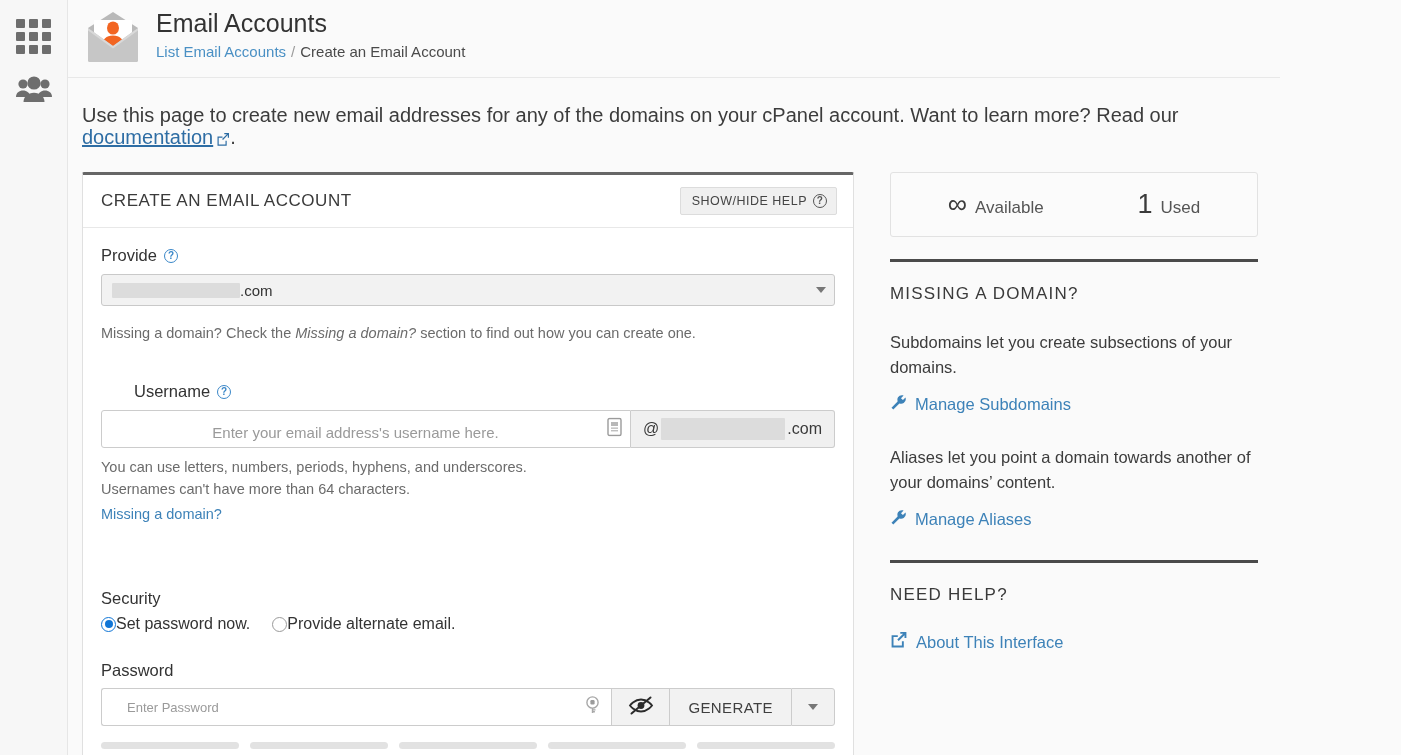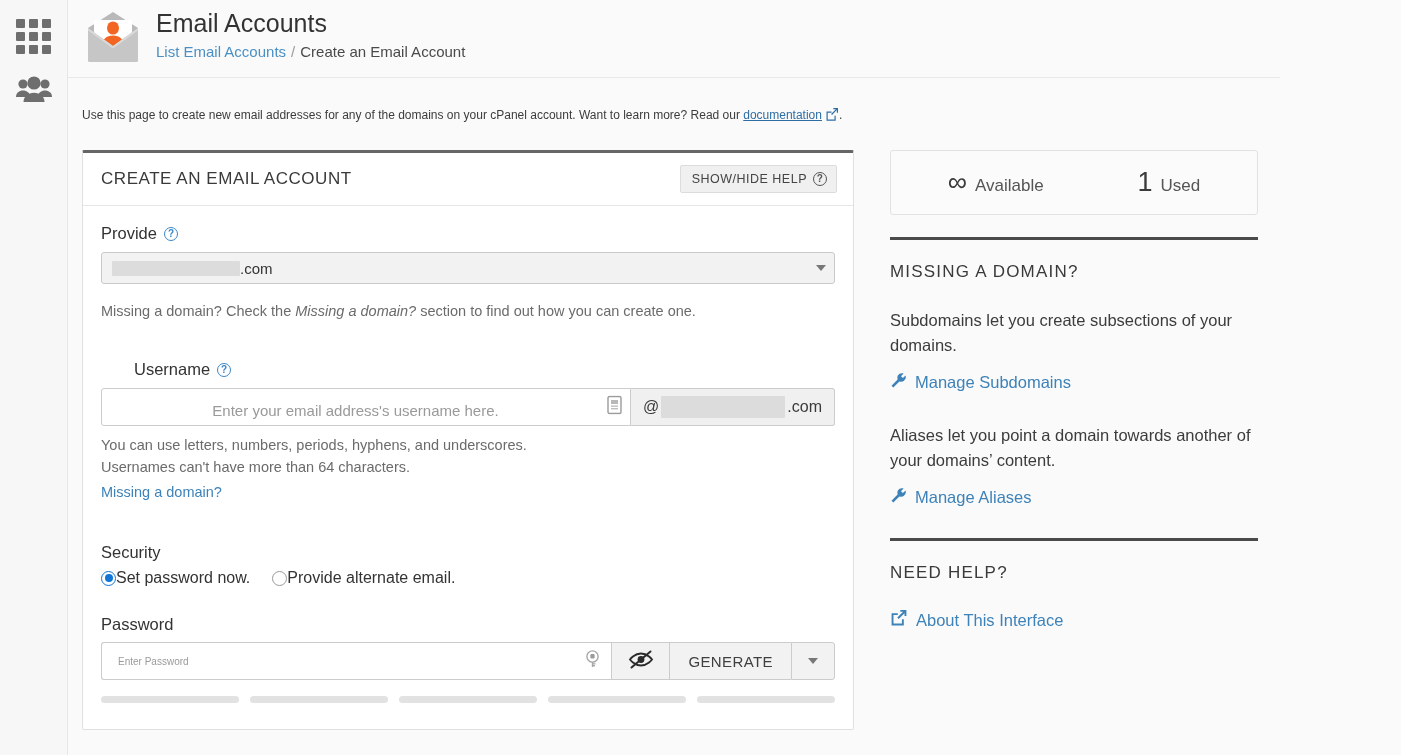--- a/index.html
+++ b/index.html
@@ -46,21 +46,21 @@
   .page-title {
     font-size: 25px; font-weight: 400; color: #333;
     line-height: 30px; margin: 0 0 4px 0;
   }
   .breadcrumb { font-size: 15px; line-height: 20px; color: #4a4a4a; }
   .breadcrumb a { color: #4a90c4; text-decoration: none; cursor: pointer; }
   .crumb-sep { color: #9b9b9b; margin: 0 5px; }
 
   
   .intro {
-    font-size: 12px; line-height: 22px; color: #3c3c3c;
+    font-size: 20px; line-height: 22px; color: #3c3c3c;
     padding: 26px 20px 10px 14px;
   }
   .intro a { color: #2e6da4; text-decoration: underline; cursor: pointer; }
   .ext-ico { display: inline-block; vertical-align: -2px; margin-left: 3px; }
 
   
   .body-grid { display: flex; padding: 12px 22px 0 14px; gap: 36px; }
   .col-left { width: 772px; flex: 0 0 772px; }
   .col-right { width: 368px; flex: 0 0 368px; }
 
@@ -153,22 +153,22 @@
     content: ""; position: absolute; inset: 2.5px;
     border-radius: 50%; background: #1176d6;
   }
   .radio-label { font-size: 16px; color: #333; }
 
   
   .pw-row { display: flex; width: 100%; }
   .pw-input {
     flex: 1; height: 38px;
     border: 1px solid #ccc; border-right: none; border-radius: 3px 0 0 3px;
-    background: #fff; padding: 0 36px 0 16px;
-    font-size: 10px; color: #a21caf; font-family: inherit; outline: none;
+    background: #fff; padding: 0 36px 0 25px;
+    font-size: 13px; color: #a21caf; font-family: inherit; outline: none;
   }
   .pw-input::placeholder { color: #9a9a9a; }
   .btn-flat {
     height: 38px; background: #f2f2f2; border: 1px solid #ccc; border-right: none;
     display: flex; align-items: center; justify-content: center;
     cursor: pointer; color: #333;
   }
   .btn-eye { width: 58px; }
   .btn-gen { padding: 0 18px; font-size: 15px; letter-spacing: .4px; color: #3f3f3f; }
   .btn-caret { width: 44px; border-right: 1px solid #ccc; border-radius: 0 3px 3px 0; }
@@ -311,21 +311,21 @@
                 <span>@</span>
                   <span class="redact" style="width:124px;height:22px;"></span>
                   <span>.com</span>
               </div>
             </div>
             <div class="hint" style="margin-top:8px;">You can use letters, numbers, periods, hyphens, and underscores.</div>
             <div class="hint">Usernames can't have more than 64 characters.</div>
             <a class="link" style="display:inline-block;margin-top:6px;">Missing a domain?</a>
 
             
-            <div class="field-label" style="margin-top:42px;margin-bottom:7px;">Security</div>
+            <div class="field-label" style="margin-top:66px;margin-bottom:7px;">Security</div>
             <div class="radio-row">
               <div class="radio-item">
                 <span class="radio on"></span>
                 <span class="radio-label">Set password now.</span>
               </div>
               <div class="radio-item">
                 <span class="radio"></span>
                 <span class="radio-label">Provide alternate email.</span>
               </div>
             </div>

